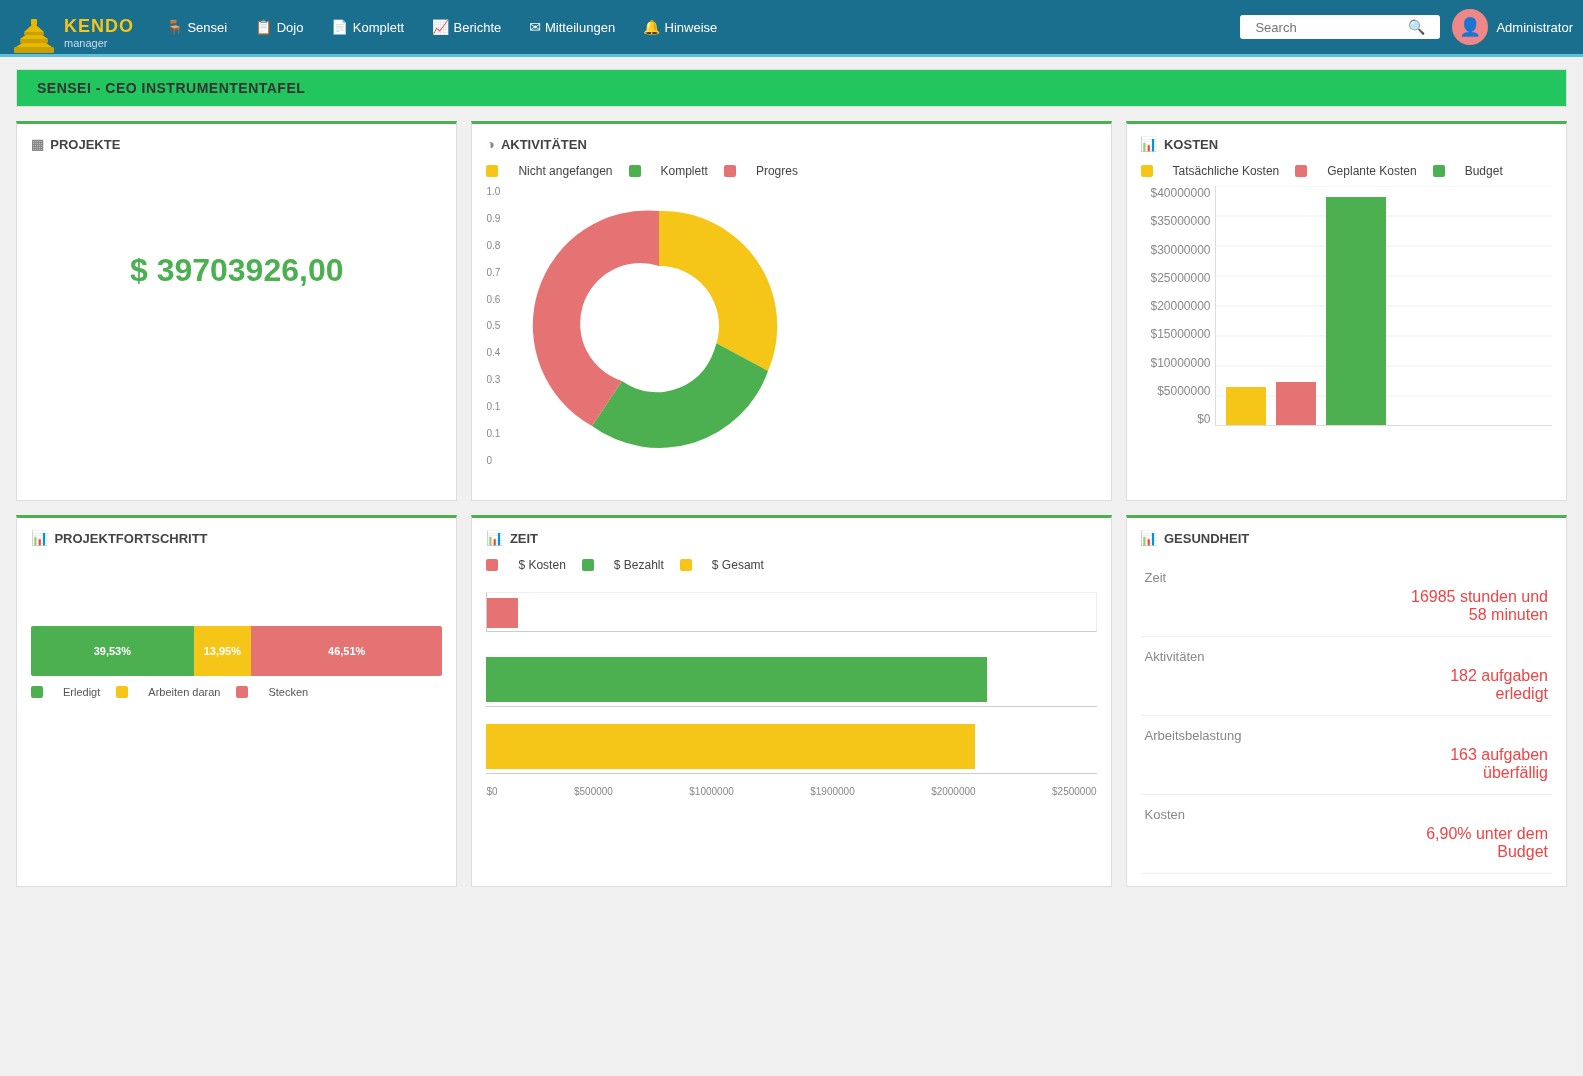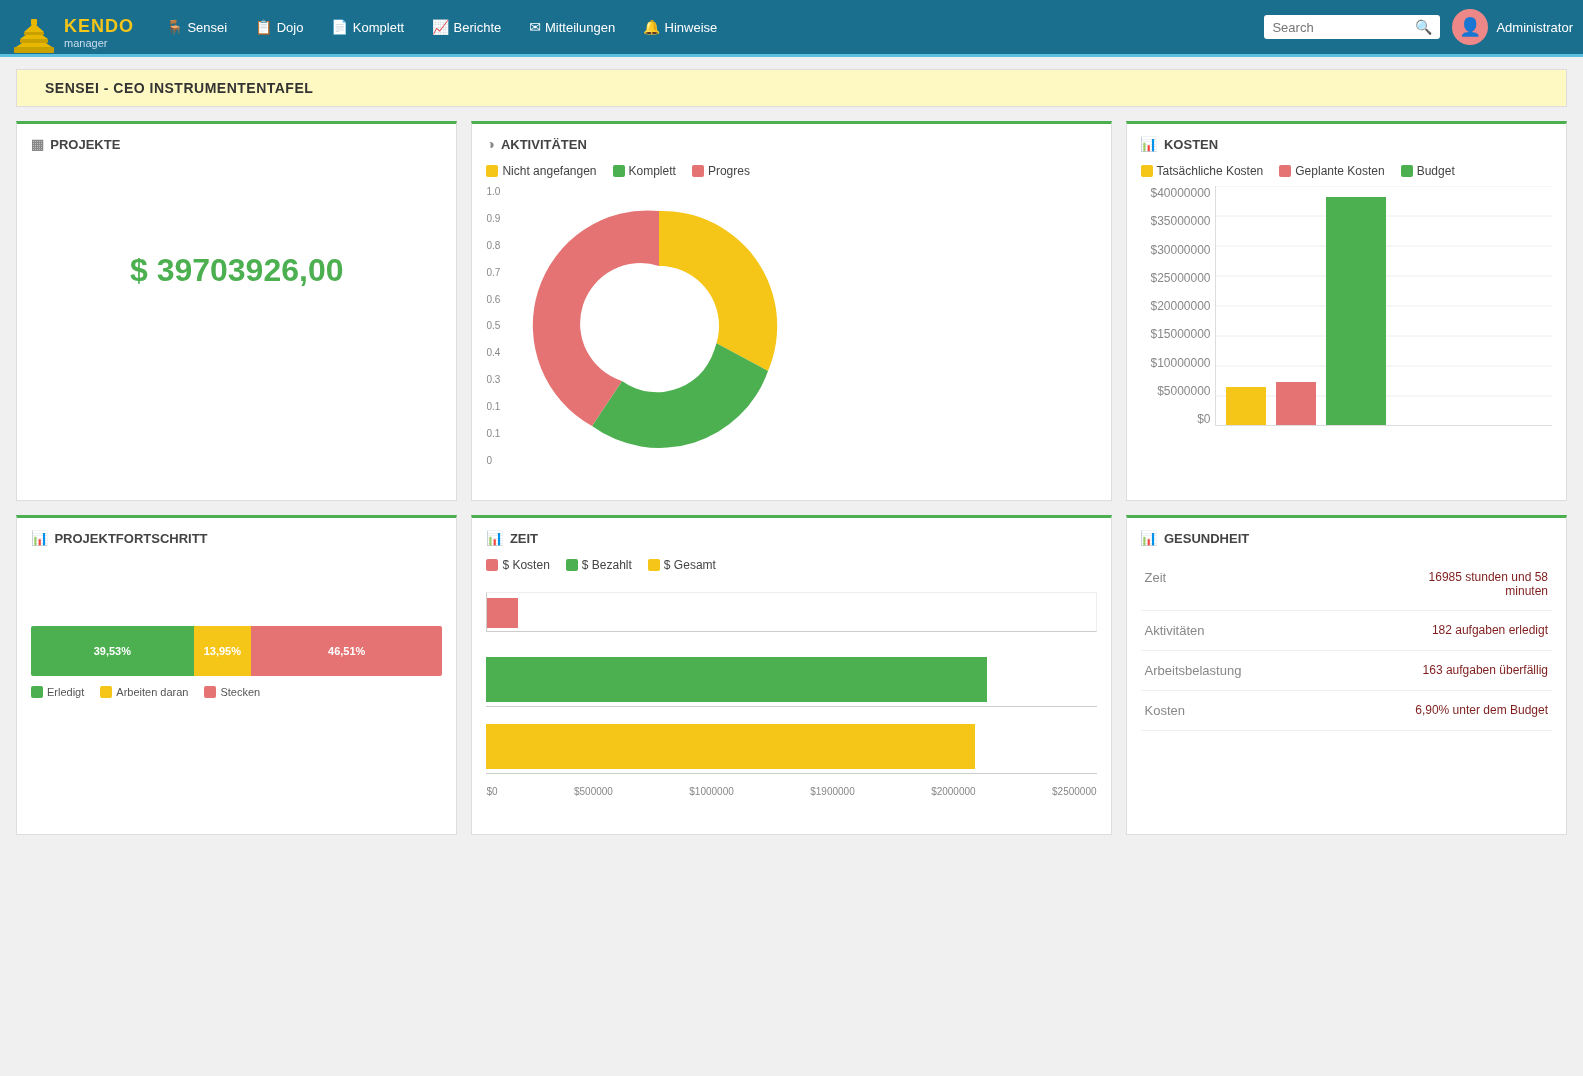--- a/index.html
+++ b/index.html
@@ -56,23 +56,23 @@
       gap: 4px;
       white-space: nowrap;
       cursor: pointer;
     }
     .nav-icon { font-size: 14px; }
     .search-area {
       display: flex;
       align-items: center;
       background: white;
       border-radius: 3px;
-      padding: 4px 8px;
+      padding: 4px 15px;
       margin-right: 12px;
-      width: 176px;
+      width: 200px;
     }
     .search-input {
       border: none;
       outline: none;
       width: 100%;
       font-size: 13px;
       color: #333;
     }
     .search-btn {
       background: none;
@@ -100,23 +100,23 @@
     }
 
     
     .nav-border { height: 3px; background: #5bc0de; }
 
     
     .main-content { padding: 12px 16px; }
 
     
     .page-title {
-      background: #fef9c3;
+      background: #22c55e;
       border: 1px solid #ddd;
-      padding: 10px 28px;
+      padding: 10px 20px;
       font-weight: bold;
       font-size: 14px;
       letter-spacing: 0.5px;
       margin-bottom: 14px;
       color: #333;
     }
 
     
     .dashboard-row {
       display: grid;
@@ -156,21 +156,21 @@
       display: flex;
       gap: 16px;
       font-size: 12px;
       color: #444;
       margin-bottom: 8px;
       flex-wrap: wrap;
     }
     .legend-item {
       display: flex;
       align-items: center;
-      gap: 4px;
+      gap: 20px;
     }
     .legend-dot {
       width: 12px;
       height: 12px;
       border-radius: 2px;
       display: inline-block;
     }
 
     
     .card-bottom {
@@ -215,24 +215,25 @@
       justify-content: space-between;
       align-items: flex-start;
       padding: 12px 4px;
       border-bottom: 1px solid #eee;
     }
     .gesundheit-label {
       color: #888;
       font-size: 13px;
     }
     .gesundheit-value {
-      color: #7f1d1d;
-      font-size: 12px;
+      color: #ef4444;
+      font-size: 16px;
       text-align: right;
       max-width: 140px;
+      margin-top: 18px;
     }
   </style>
 </head>
 <body>
 
 <nav class="navbar">
   <div class="navbar-logo">
 
     <svg class="logo-icon" viewBox="0 0 48 48">
       <rect x="4" y="38" width="40" height="6" fill="#c8a000" rx="1"></rect>

